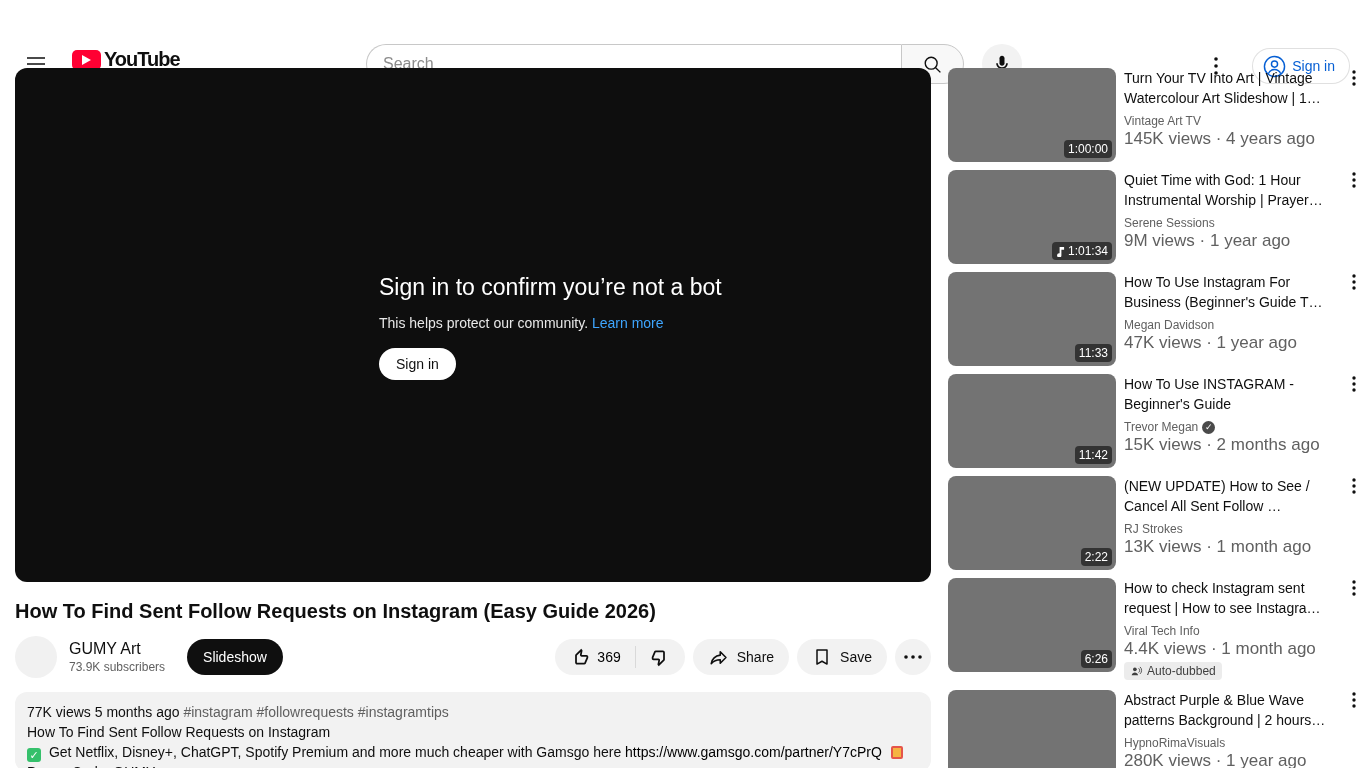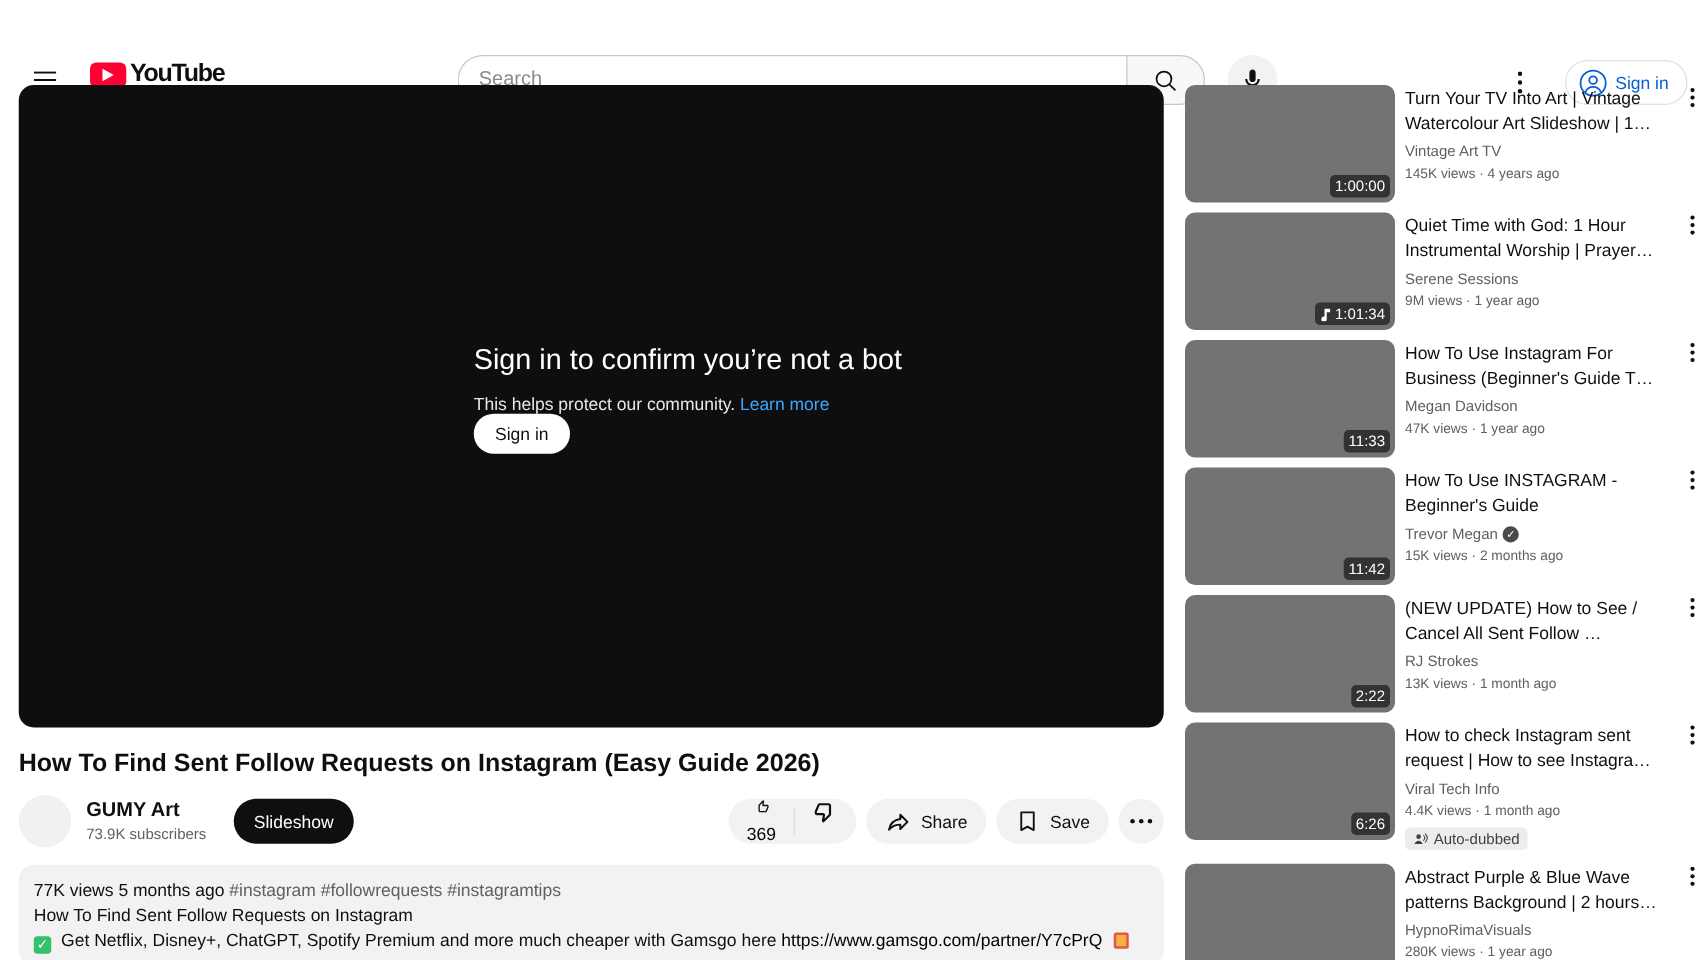--- a/index.html
+++ b/index.html
@@ -33,42 +33,42 @@
     cursor:pointer; display:flex; align-items:center; justify-content:center; margin-right:8px; }
   .signin-btn { display:flex; align-items:center; gap:6px; height:36px; padding:0 14px 0 10px;
     border:1px solid rgba(0,0,0,0.12); border-radius:18px; background:#fff; color:#065fd4;
     font-size:14px; font-weight:500; cursor:pointer; font-family:"Liberation Sans", sans-serif; }
 
   
   .main { position:absolute; left:15px; top:68px; width:916px; }
   .player { position:relative; width:916px; height:514px; background:#0e0e0e; border-radius:12px; }
   .player-msg { position:absolute; left:364px; top:206px; }
   .player-headline { color:#fff; font-size:23px; font-weight:400; margin-bottom:14px; }
-  .player-body { color:#e8e8e8; font-size:14px; }
+  .player-body { color:#e8e8e8; font-size:14px; margin-bottom:17px; }
   .player-link { color:#3ea6ff; text-decoration:none; cursor:pointer; }
   .player-signin { height:32px; padding:0 17px; border:none; border-radius:16px; background:#fff;
     color:#0f0f0f; font-size:14px; font-weight:500; cursor:pointer; font-family:"Liberation Sans", sans-serif; }
 
   .video-title { font-size:20px; font-weight:700; margin-top:15px; line-height:28px; }
 
   .channel-row { display:flex; align-items:center; margin-top:10px; height:44px; }
   .avatar { width:42px; height:42px; border-radius:50%; background:#f1f1f1; flex:none; cursor:pointer; }
   .channel-meta { margin-left:12px; margin-right:22px; }
-  .channel-name { font-size:16px; font-weight:700; line-height:20px; cursor:pointer; }
+  .channel-name { font-size:16px; font-weight:400; line-height:20px; cursor:pointer; }
   .channel-subs { font-size:12px; color:#606060; line-height:16px; }
   .subscribe-btn { height:36px; padding:0 16px; border:none; border-radius:18px; background:#0f0f0f;
     color:#fff; font-size:14px; font-weight:500; cursor:pointer; font-family:"Liberation Sans", sans-serif; }
 
   .actions { margin-left:auto; display:flex; align-items:center; gap:8px; }
   .pill { display:flex; align-items:center; height:36px; background:#f2f2f2; border-radius:18px;
     border:none; font-size:14px; font-weight:500; color:#0f0f0f; cursor:pointer;
     font-family:"Liberation Sans", sans-serif; }
   .like-group { padding:0; }
   .like-half { display:flex; align-items:center; gap:7px; padding:0 14px; height:36px; cursor:pointer;
-    background:transparent; border:none; font-size:14px; font-weight:500; font-family:"Liberation Sans", sans-serif;flex-direction:column; }
+    background:transparent; border:none; font-size:14px; font-weight:500; font-family:"Liberation Sans", sans-serif; }
   .divider-v { width:1px; height:22px; background:#d9d9d9; }
   .pill-btn { gap:8px; padding:0 15px; }
   .round-btn { width:36px; height:36px; border:none; border-radius:50%; background:#f2f2f2;
     cursor:pointer; display:flex; align-items:center; justify-content:center; }
 
   .desc-card { margin-top:13px; background:#f2f2f2; border-radius:12px; padding:10px 12px;
     font-size:14px; line-height:20px; height:80px; overflow:hidden; }
   .desc-meta { font-weight:500; }
   .desc-hash { color:#606060; font-weight:500; }
   .desc-link { color:#000000; text-decoration:none; cursor:pointer; }
@@ -83,21 +83,21 @@
   .suggestions { position:absolute; left:948px; top:68px; width:418px; }
   .sug-item { display:flex; margin-bottom:8px; cursor:pointer; }
   .sug-thumb { position:relative; width:168px; height:94px; border-radius:8px; background:#737373; flex:none; }
   .duration { position:absolute; right:4px; bottom:4px; background:rgba(20,20,20,0.68); color:#fff;
     font-size:12px; font-weight:500; border-radius:4px; padding:2px 4px; display:flex; align-items:center; gap:3px; }
   .duration:empty { min-width:44px; height:19px; }
   .sug-text { margin-left:8px; flex:1; min-width:0; padding-right:6px; }
   .sug-title { font-size:14px; font-weight:500; line-height:20px; max-height:40px; overflow:hidden;
     display:-webkit-box; -webkit-line-clamp:2; -webkit-box-orient:vertical; }
   .sug-channel { margin-top:4px; font-size:12px; color:#606060; line-height:18px; display:flex; align-items:center; gap:4px; }
-  .sug-meta { font-size:11px; color:#606060; line-height:18px; }
+  .sug-meta { font-size:17px; color:#606060; line-height:18px; }
   .sug-kebab { width:24px; height:24px; flex:none; border:none; background:transparent; cursor:pointer;
     display:flex; align-items:flex-start; justify-content:center; padding-top:2px; }
   .verified { display:inline-flex; width:13px; height:13px; border-radius:50%; background:#4a4a4a;
     color:#fff; font-size:9px; align-items:center; justify-content:center; flex:none; }
   .autodub { display:inline-flex; align-items:center; gap:4px; margin-top:4px; background:#ececec;
     border-radius:4px; padding:2px 6px; font-size:12px; color:#3f3f3f; width:max-content; }
 </style>
 </head>
 <body>
 

